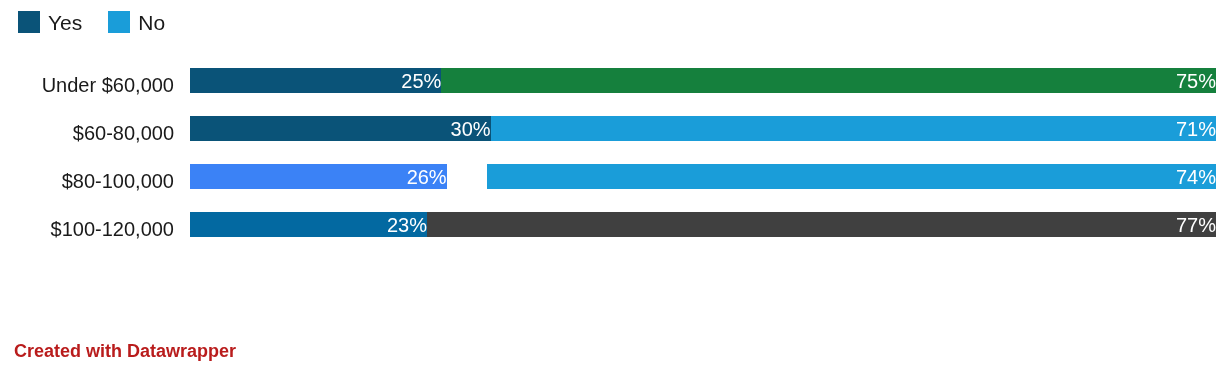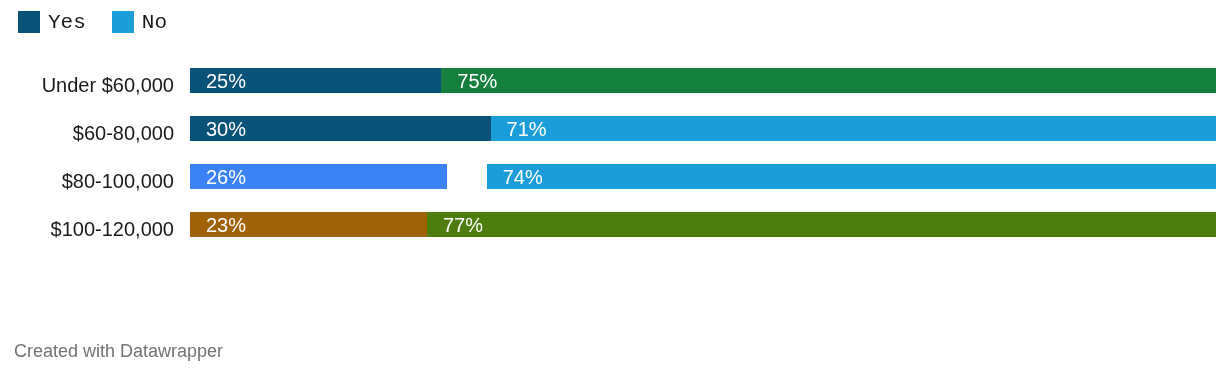--- a/index.html
+++ b/index.html
@@ -30,21 +30,20 @@
     top: 8px;
     height: 28px;
     display: flex;
     align-items: center;
     gap: 0px;
   }
   .legend-item {
     display: flex;
     align-items: center;
     margin-right: 26px;
-    font-family: Liberation Mono, monospace;
   }
   .legend-swatch {
     width: 22px;
     height: 22px;
     display: block;
     flex: 0 0 auto;
   }
   .legend-label {
     font-size: 21px;
     line-height: 21px;
@@ -88,20 +87,21 @@
     display: flex;
     overflow: hidden;
   }
   .seg {
     height: 25px;
     display: flex;
     align-items: center;
     box-sizing: border-box;
     padding-left: 16px;
     overflow: hidden;
+    justify-content: flex-end;
   }
   .seg-value {
     font-size: 20px;
     line-height: 20px;
     color: #ffffff;
     white-space: nowrap;
   }
 
   
   .footer {
@@ -160,25 +160,25 @@
             <span class="seg-value">26%</span>
           </div>
           <div class="seg" style="width: 74%; background: rgb(26, 157, 217); margin-left: 40px;">
             <span class="seg-value">74%</span>
           </div>
         </div>
       </div>
       <div class="row">
         <div class="row-label">$100-120,000</div>
         <div class="bar">
-          <div class="seg" style="width: 23.1%; background: #a16207;">
+          <div class="seg" style="width: 23.1%; background: #0369a1;">
             <span class="seg-value">23%</span>
           </div>
-          <div class="seg" style="width: 76.9%; background: #4d7c0f;">
+          <div class="seg" style="width: 76.9%; background: #404040;">
             <span class="seg-value">77%</span>
           </div>
         </div>
       </div>
     </div>
 
-  <div class="footer" style="color: #737373;">Created with Datawrapper</div>
+  <div class="footer" style="color: #b91c1c; font-weight: bold;">Created with Datawrapper</div>
 
 </div>
 
 </body></html>

